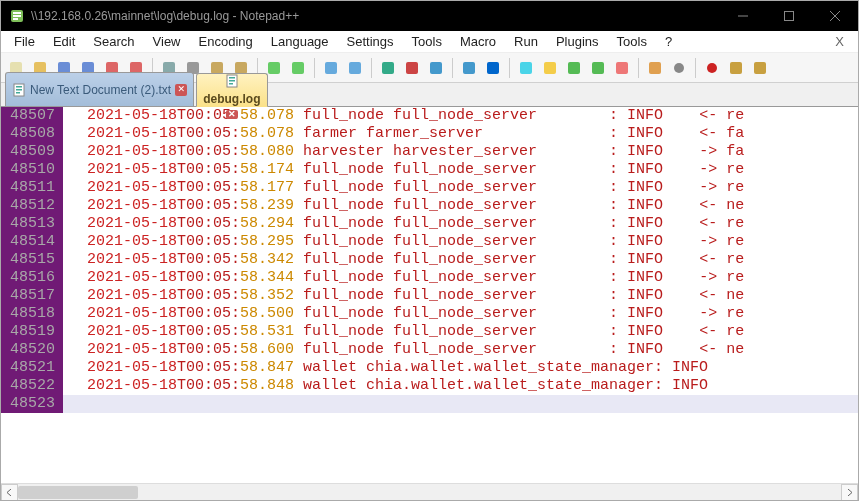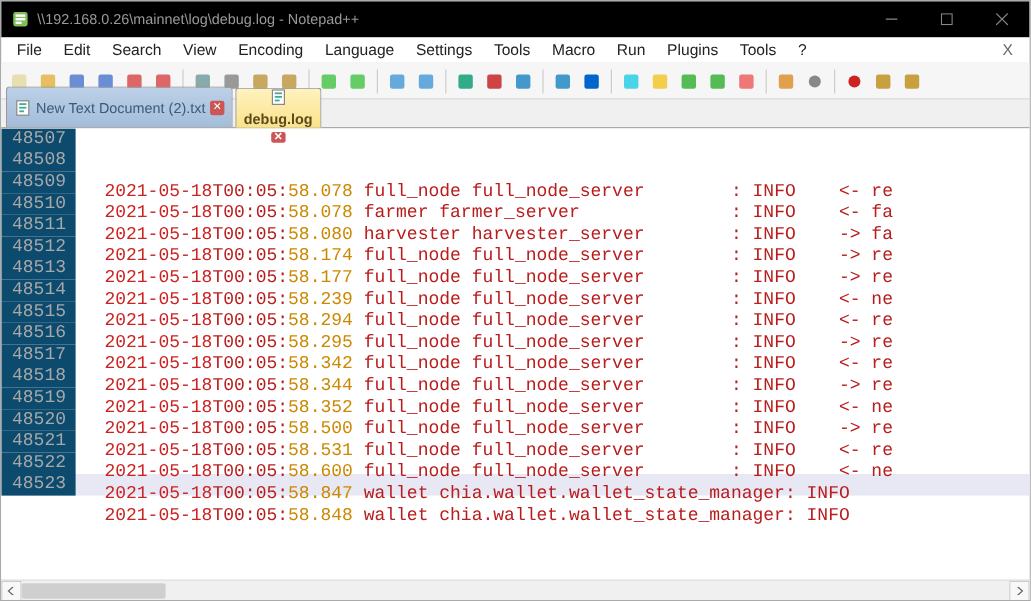--- a/index.html
+++ b/index.html
@@ -20,22 +20,22 @@
   .tab { height: 34px; display: flex; align-items: center; padding: 0 6px; border: 1px solid #999; border-bottom: none; border-top-left-radius: 3px; border-top-right-radius: 3px; font-size: 12px; gap: 4px; margin-top: 44px; }
   .tab.inactive { background: linear-gradient(#bcd0e8,#a3bdd9); color: #3a5a7a; }
   .tab.active { background: linear-gradient(#fff2c0,#fbe28a); color: #5a4a1e; font-weight: 600; position: relative; top: 1px; border-bottom: 1px solid #fbe28a; flex-direction: column; }
   .tab .doc-icon { width: 14px; height: 14px; display:flex; align-items:center; justify-content:center;}
   .tab .close { width: 12px; height: 12px; display: flex; align-items: center; justify-content: center; background:#c55; color:#fff; font-size:9px; border-radius:2px; line-height:1;}
   .editor { flex: 1; display: flex; overflow: hidden; background:#fff; }
   .editor-inner { flex:1; overflow:hidden; }
   .rows { font-family: Consolas, "Courier New", monospace; font-size: 15px; line-height: 18px; white-space: pre; }
   .row { display: flex; height: 18px; }
   .row.current { background:#e8e8f5; }
-  .gutter { width: 62px; color: #a8a8a8; text-align: right; padding-right: 8px; background:#0c4a6e; border-right: none; }
-  .content { padding-left: 24px; display: flex; margin-top: 44px; }
+  .gutter { width: 62px; color: #a8a8a8; text-align: right; padding-right: 8px; background:#701a75; border-right: none; }
+  .content { padding-left: 24px; display: flex; }
   .ts-main { color: #c22; }
   .ts-time { color: #b91c1c; }
   .ts-sec { color: #c80; }
   .txt { color: #b91c1c; text-align: center; }
   .hscroll { height: 17px; background: #f0f0f0; border-top: 1px solid #ddd; display: flex; align-items: center; }
   .hscroll .arrow { width: 17px; height: 17px; display:flex; align-items:center; justify-content:center; border:1px solid #ccc; background:#f8f8f8; color:#666;}
   .hscroll .track { flex:1; height:17px; background:#f0f0f0; position:relative;}
   .hscroll .thumb { position:absolute; top:2px; bottom:2px; left:0; width:120px; background:#cfcfcf; border-radius:2px;}
   svg { display:block; }
 </style>

